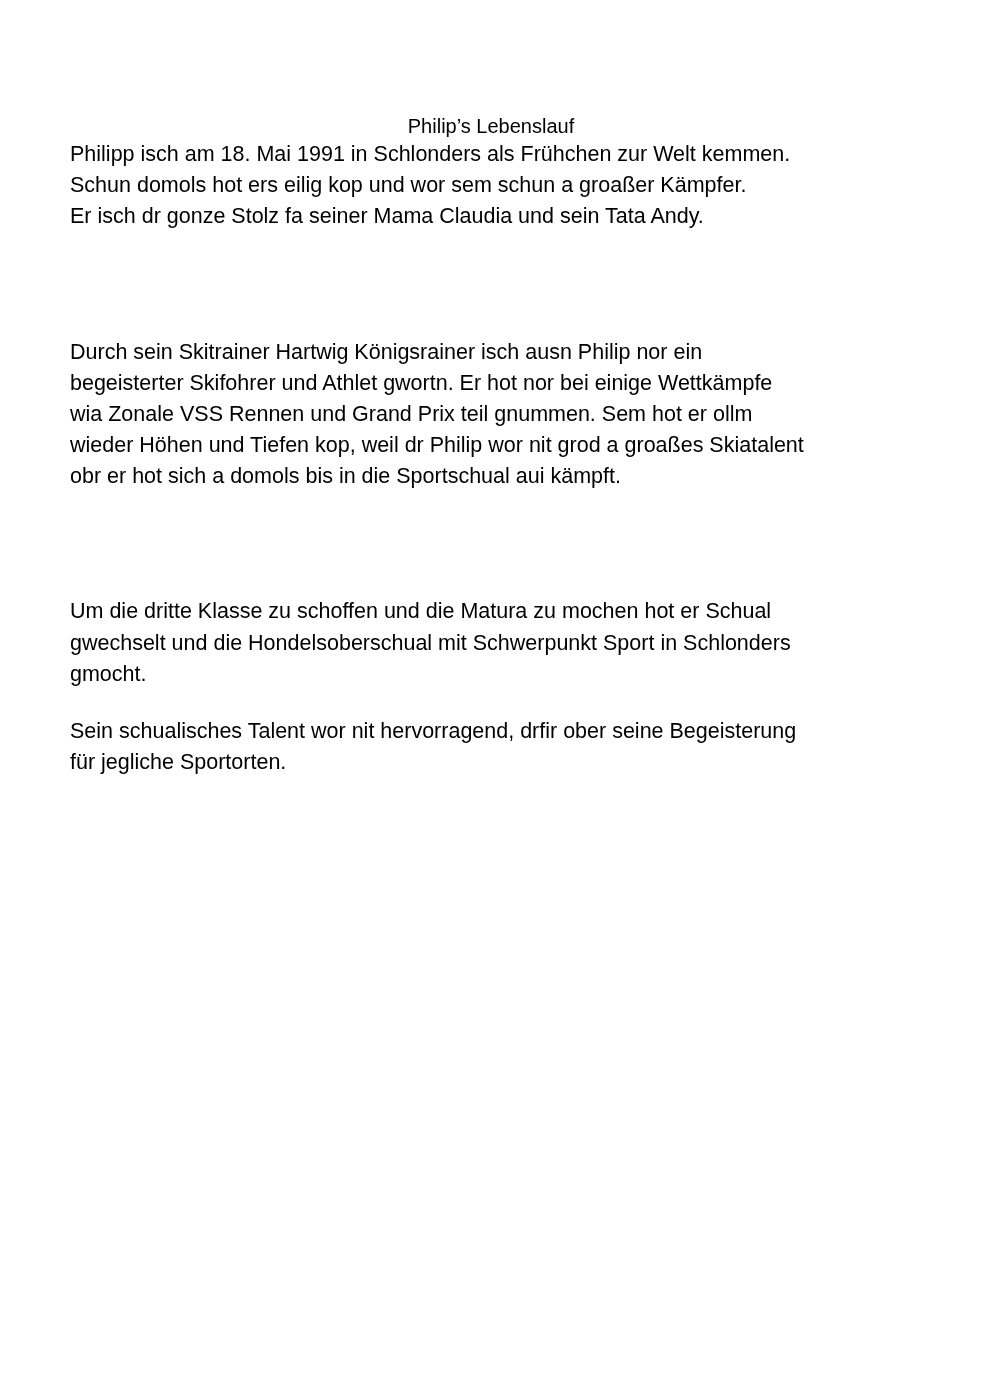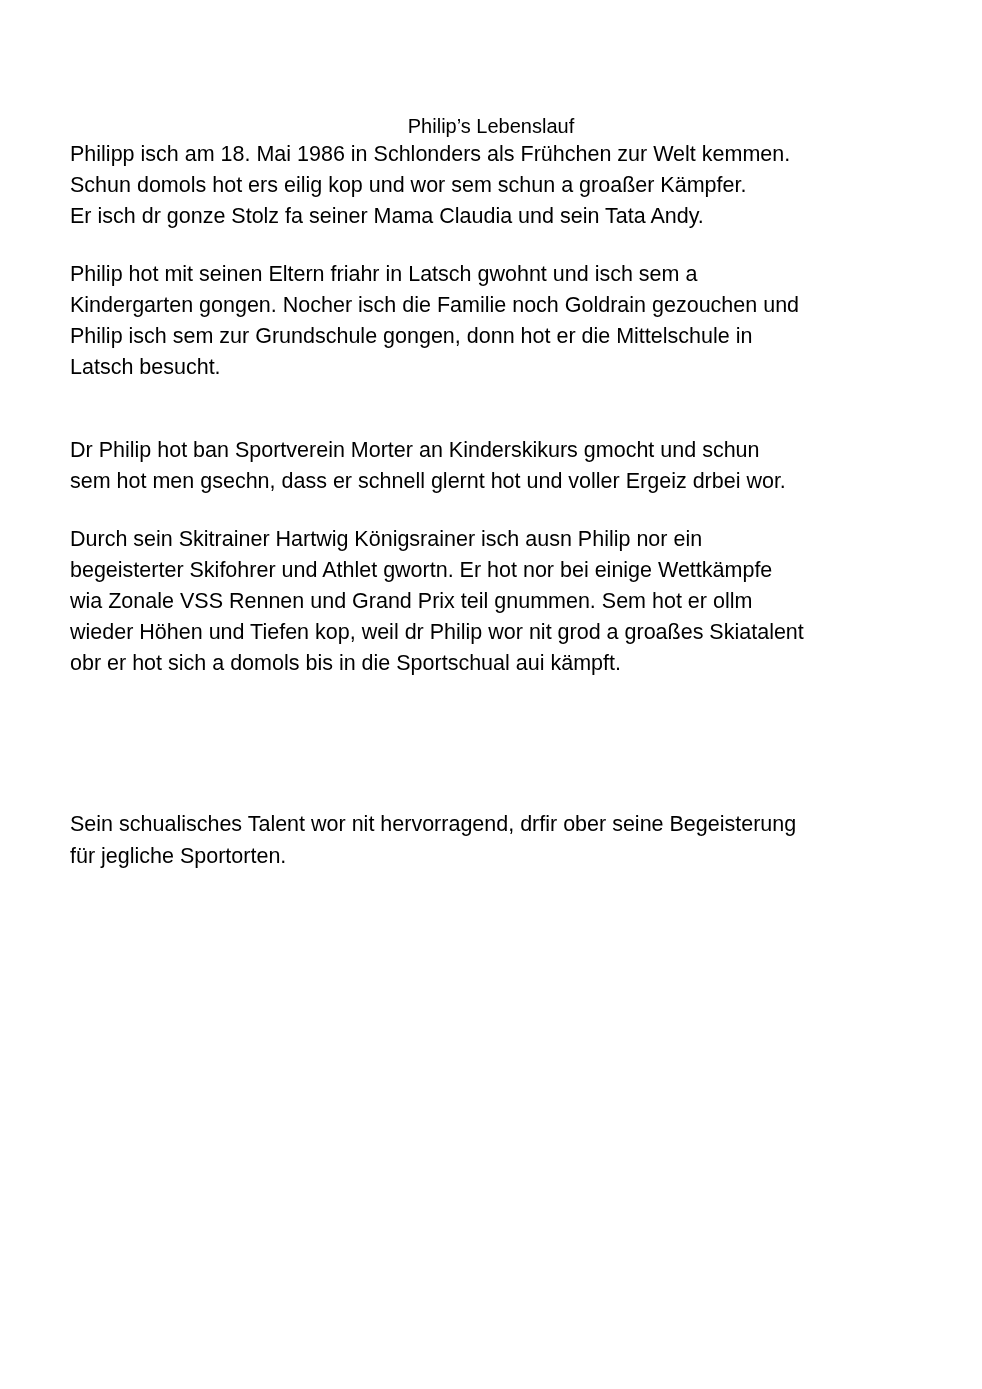--- a/index.html
+++ b/index.html
@@ -47,44 +47,41 @@
 </style>
 </head>
 <body>
 
 <div class="page">
 
   <h1 class="doc-title">Philip’s Lebenslauf</h1>
 
   <div class="body-block">
 
-    <p class="para first-para">Philipp isch am 18. Mai 1986 in Schlonders als Frühchen zur Welt kemmen.
+    <p class="para first-para">Philipp isch am 18. Mai 1991 in Schlonders als Frühchen zur Welt kemmen.
 Schun domols hot ers eilig kop und wor sem schun a groaßer Kämpfer.
 Er isch dr gonze Stolz fa seiner Mama Claudia und sein Tata Andy.</p>
 
     <div class="gap-sm"></div>
-    <p class="para">Philip hot mit seinen Eltern friahr in Latsch gwohnt und isch sem a
-Kindergarten gongen. Nocher isch die Familie noch Goldrain gezouchen und
-Philip isch sem zur Grundschule gongen, donn hot er die Mittelschule in
-Latsch besucht.</p>
 
     <div class="gap-md"></div>
-    <p class="para">Dr Philip hot ban Sportverein Morter an Kinderskikurs gmocht und schun
-sem hot men gsechn, dass er schnell glernt hot und voller Ergeiz drbei wor.</p>
 
     <div class="gap-sm"></div>
     <p class="para">Durch sein Skitrainer Hartwig Königsrainer isch ausn Philip nor ein
 begeisterter Skifohrer und Athlet gwortn. Er hot nor bei einige Wettkämpfe
 wia Zonale VSS Rennen und Grand Prix teil gnummen. Sem hot er ollm
 wieder Höhen und Tiefen kop, weil dr Philip wor nit grod a groaßes Skiatalent
 obr er hot sich a domols bis in die Sportschual aui kämpft.</p>
 
     <div class="gap-lg"></div>
 
     <div class="gap-sm"></div>
+    <p class="para">Um die dritte Klasse zu schoffen und die Matura zu mochen hot er Schual
+gwechselt und die Hondelsoberschual mit Schwerpunkt Sport in Schlonders
+gmocht.</p>
 
     <div class="gap-sm"></div>
     <p class="para">Sein schualisches Talent wor nit hervorragend, drfir ober seine Begeisterung
 für jegliche Sportorten.</p>
 
     <div class="gap-lg"></div>
 
   </div>
 </div>
 

